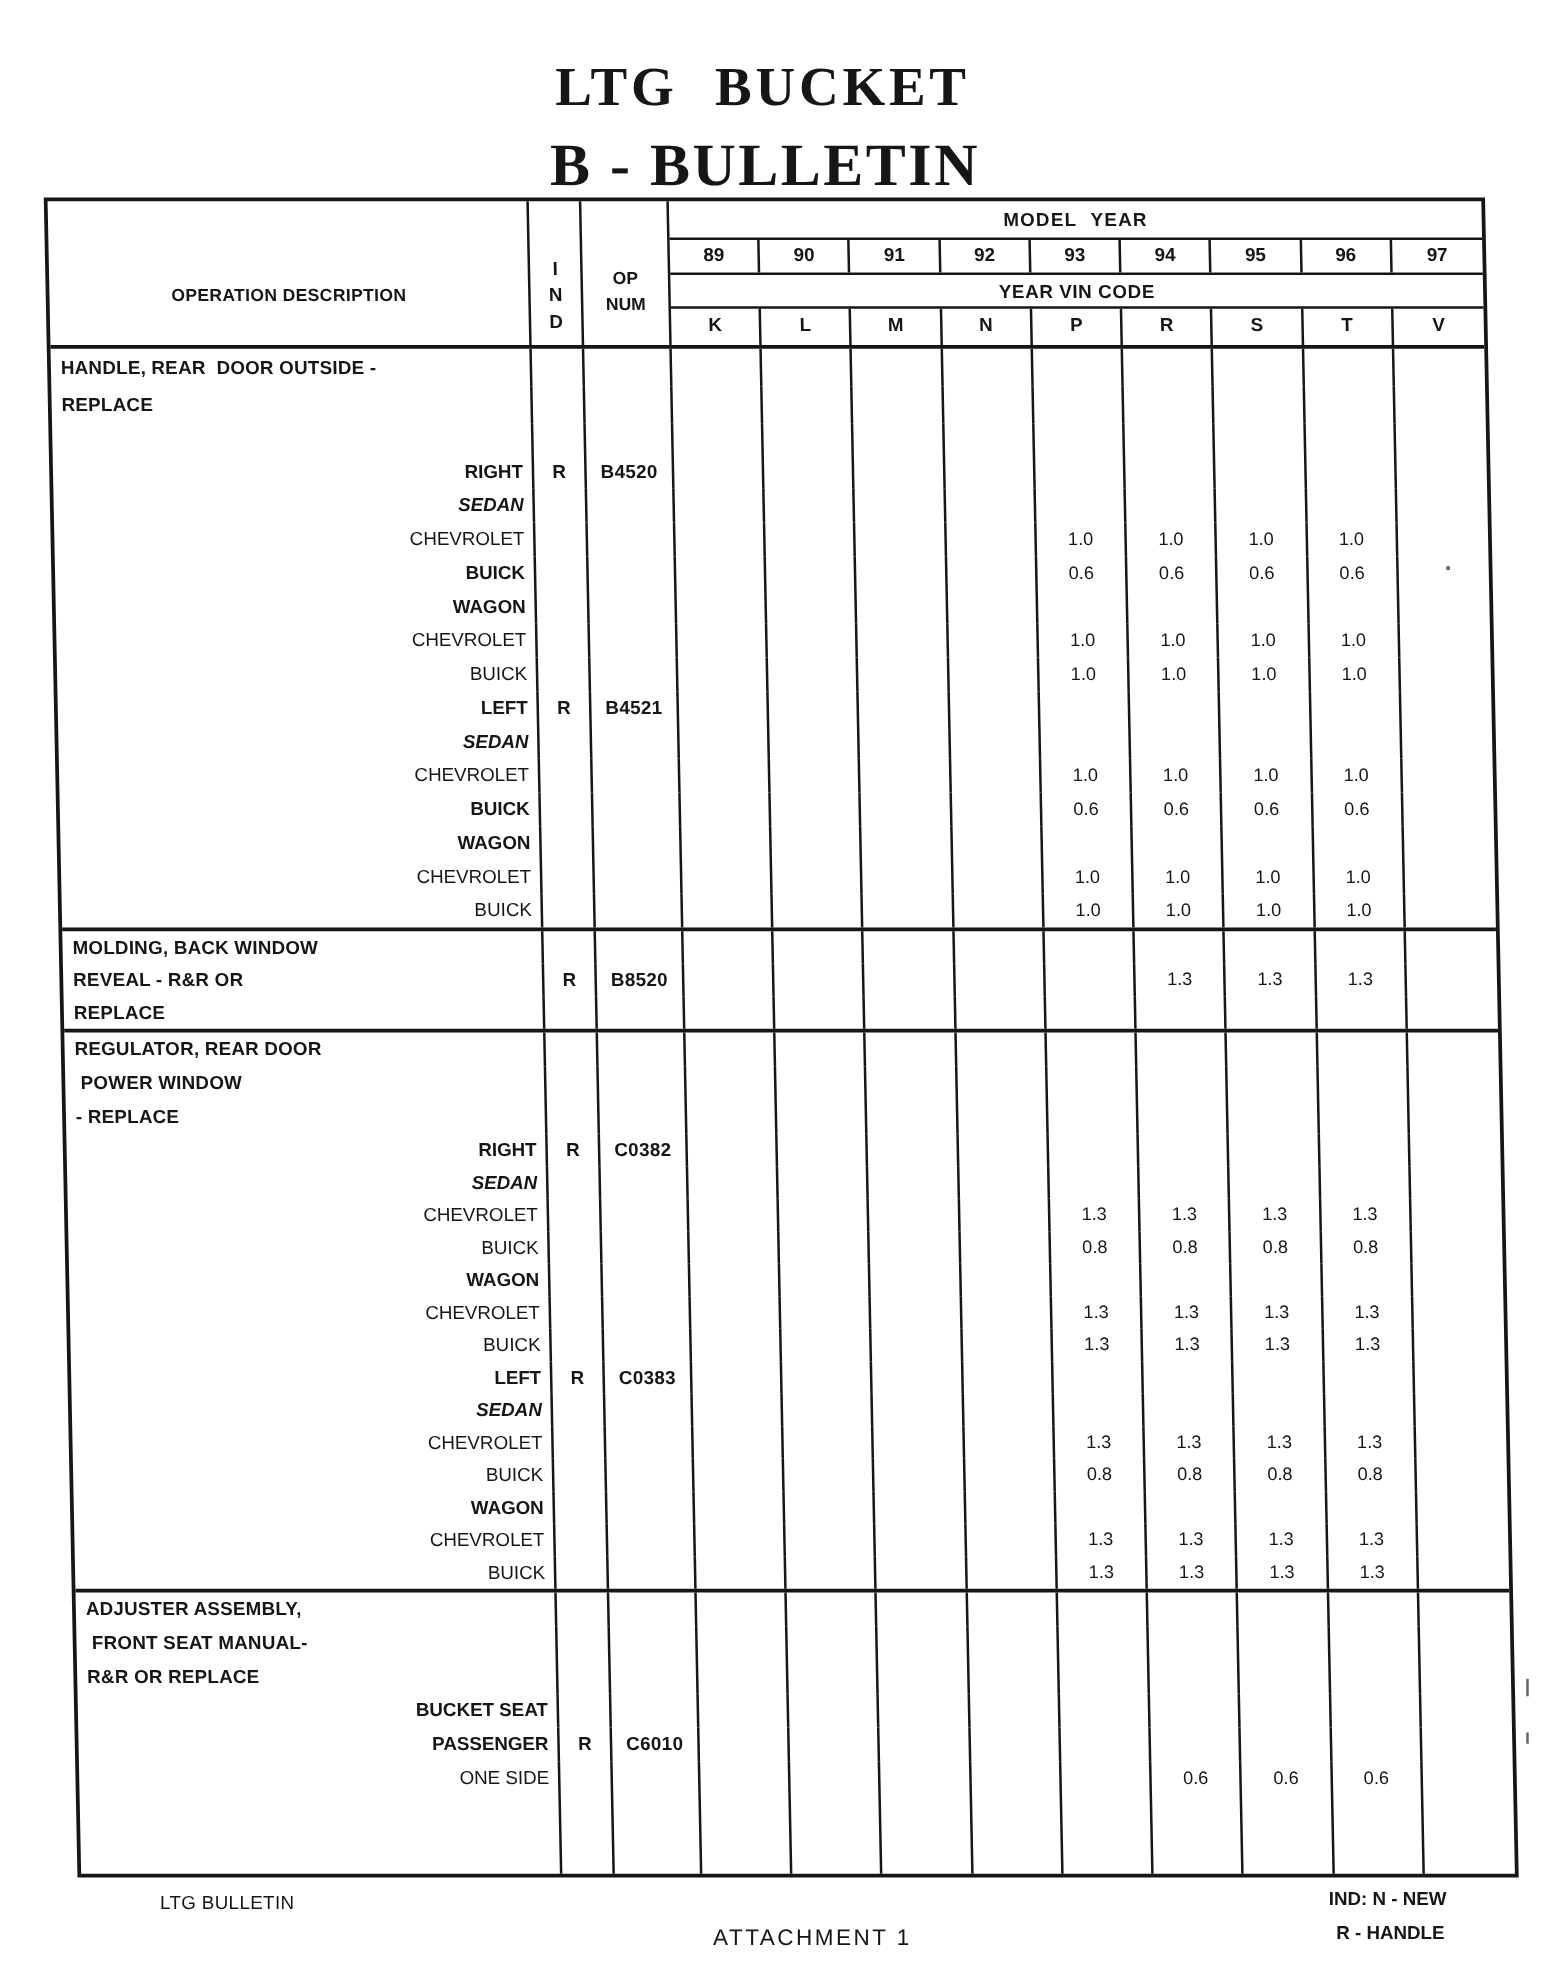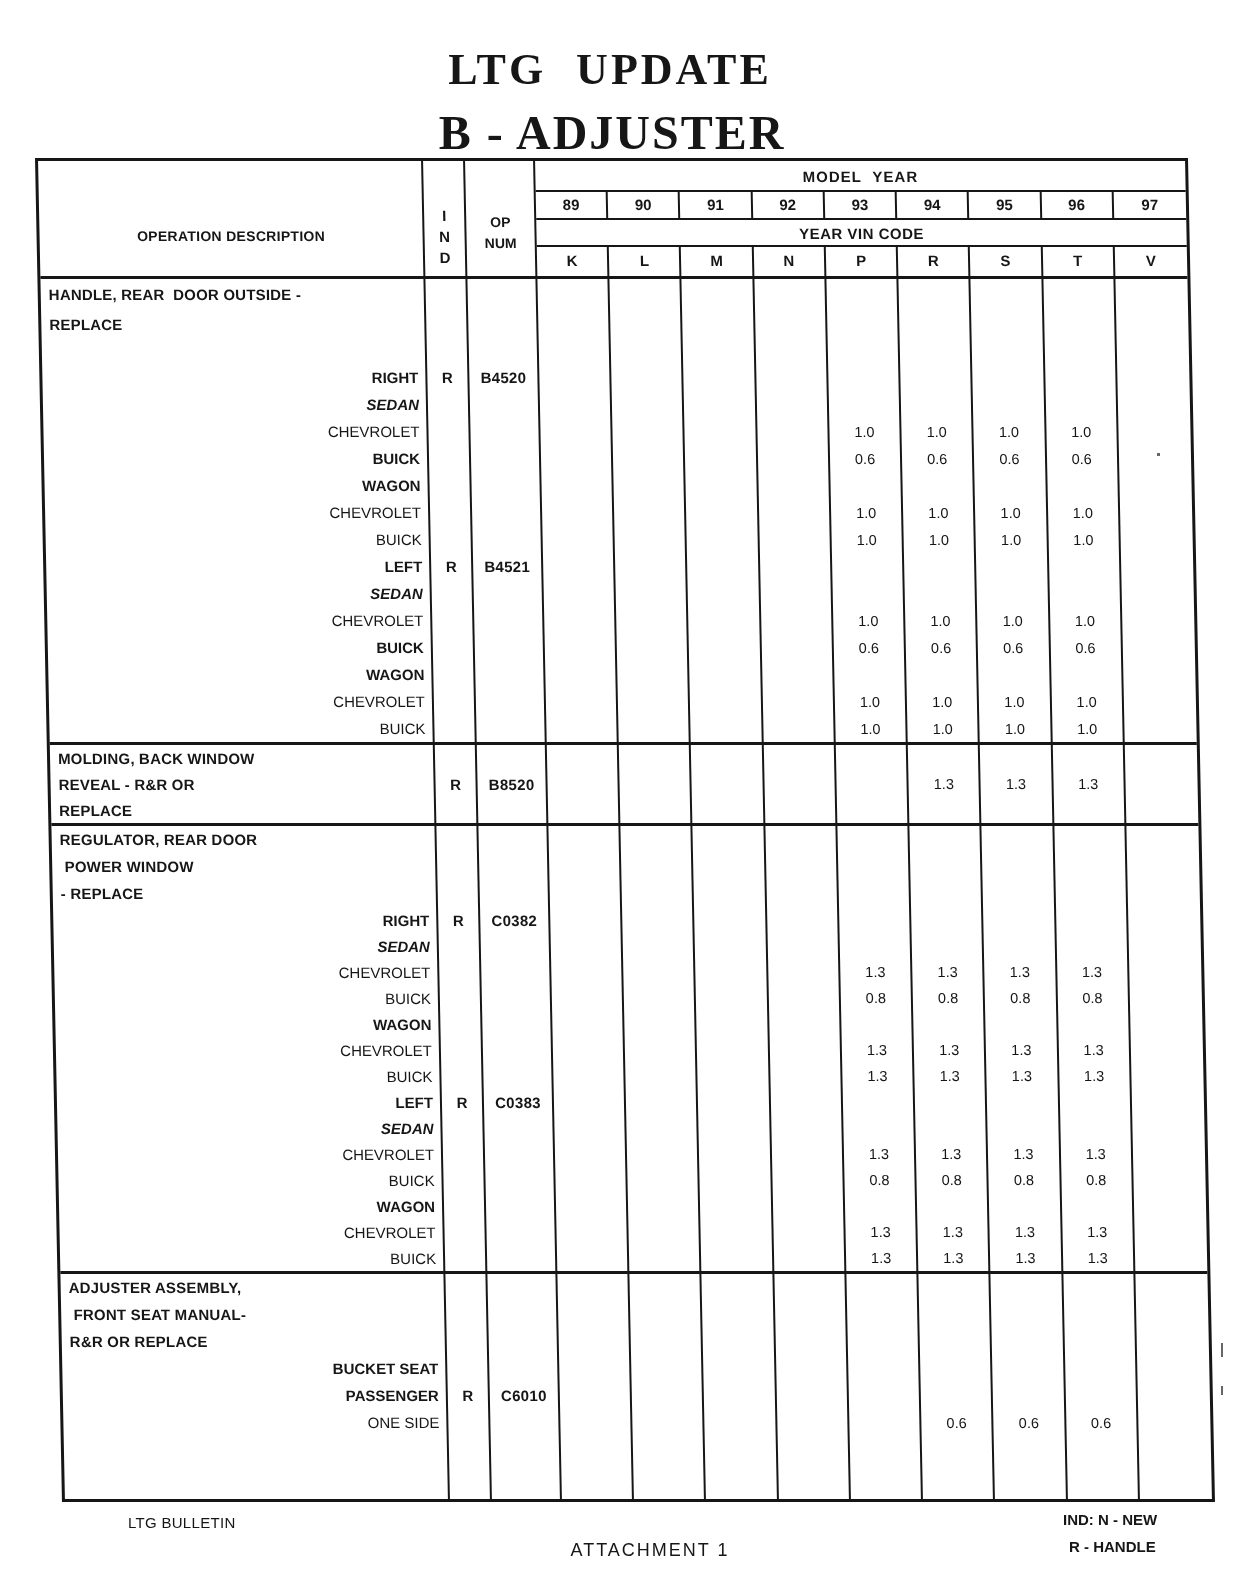--- a/index.html
+++ b/index.html
@@ -79,22 +79,22 @@
   .foot-r1{position:absolute;left:1063px;top:1511px;font-size:15px;font-weight:600;}
   .foot-r2{position:absolute;left:1069px;top:1538px;font-size:15px;font-weight:600;}
   
   .speck{position:absolute;background:var(--ink);opacity:.65;}
 </style>
 </head>
 <body>
 
 <div class="page">
 
-  <div class="title1">LTG  UPDATE</div>
-  <div class="title2">B - ADJUSTER</div>
+  <div class="title1">LTG  BUCKET</div>
+  <div class="title2">B - BULLETIN</div>
 
   <div class="table-wrap">
     <div class="thead">
       <div class="cell desc-h">OPERATION DESCRIPTION</div>
       <div class="cell ind-h">
         <span>I</span>
         <span>N</span>
         <span>D</span>
       </div>
       <div class="cell op-h">

